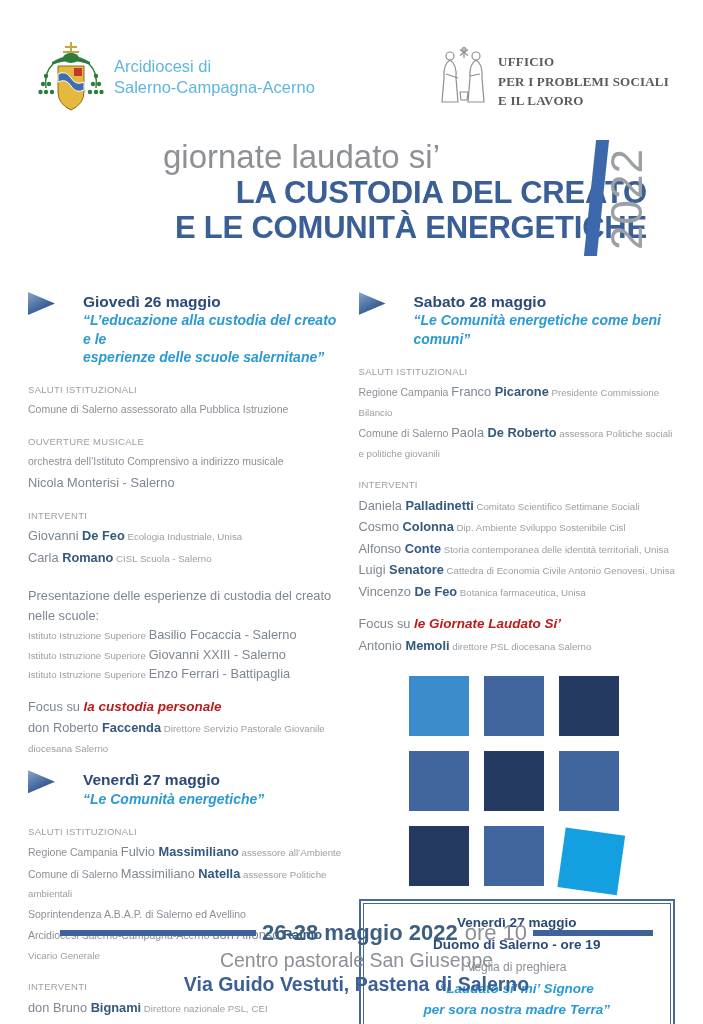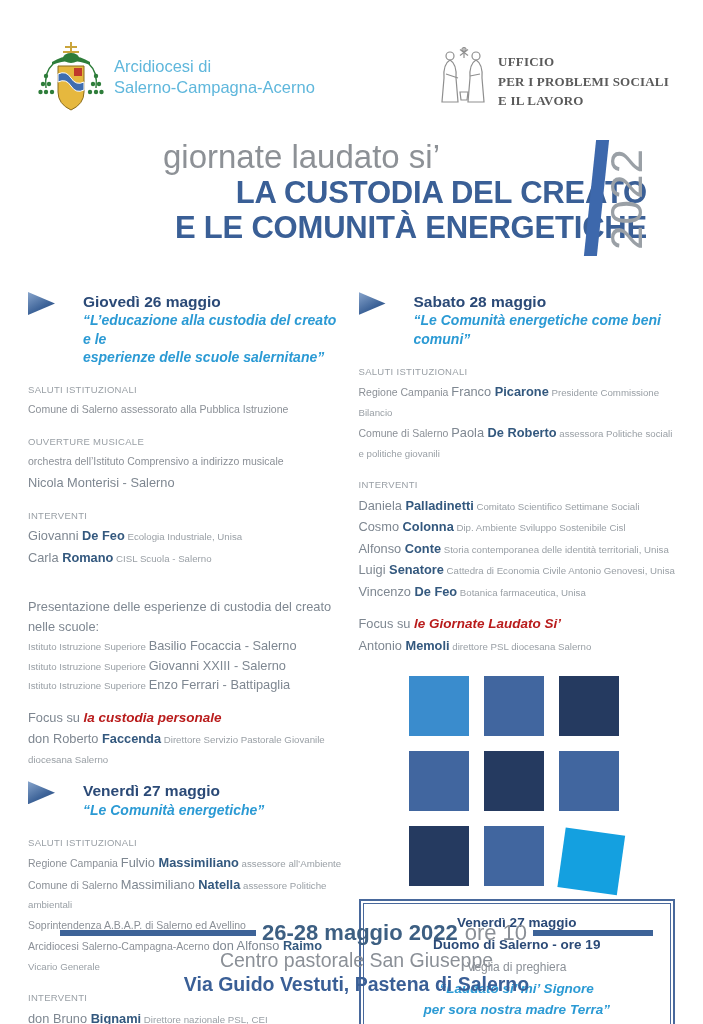--- a/index.html
+++ b/index.html
@@ -35,21 +35,21 @@
          background:linear-gradient(150deg,#89a6cd 0%,#3d6398 60%,#2e4e7e 100%);
          clip-path:polygon(0 0,100% 50%,0 100%);}
   .day-text{margin-left:28px;}
   .day-title{font-size:15.5px;font-weight:700;color:#2b4a77;line-height:1.25;}
   .day-quote{font-size:14px;font-weight:700;font-style:italic;color:#2b9ad4;line-height:1.3;}
 
   .blk{line-height:1.22;}
   .k-label{margin-top:12px;}
   .k-body{margin-top:1px;}
   .k-entry{margin-top:2px;}
-  .k-text{margin-top:30px;}
+  .k-text{margin-top:19px;}
   .k-school{margin-top:0;}
   .k-focus{margin-top:13px;}
 
   .seg-label{font-size:9.5px;color:#9aa0a6;letter-spacing:.3px;}
   .seg-body{font-size:10.5px;color:#8b9097;}
   .seg-name{font-size:12.8px;color:#7e8791;}
   .seg-surname{font-size:12.8px;font-weight:700;color:#33587e;}
   .seg-aff{font-size:9.7px;color:#9aa0a6;}
   .seg-focus{font-size:13.5px;font-weight:700;font-style:italic;color:#b91c1c;}
 

